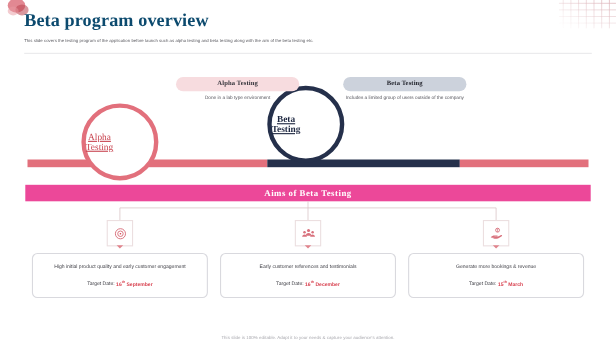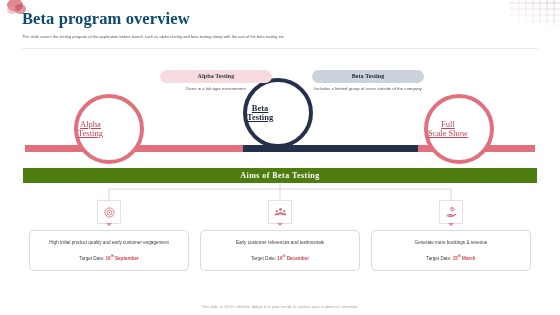--- a/index.html
+++ b/index.html
@@ -143,21 +143,21 @@
     margin-top: 3px;
   }
 
   
   .aims-banner {
     position: absolute;
     left: 23px;
     top: 168px;
     width: 514px;
     height: 15px;
-    background: #4d7c0f;
+    background: #ec4899;
     display: flex;
     align-items: center;
     justify-content: center;
   }
   .aims-title {
     font-family: "Liberation Serif", serif;
     font-size: 8px;
     font-weight: bold;
     color: #ffffff;
     letter-spacing: 0.45px;
@@ -284,26 +284,20 @@
     </span>
   </div>
 
   <div class="ring ring-beta">
     <span>
       <span>Beta</span><br>
       <span>Testing</span>
     </span>
   </div>
 
-  <div class="ring ring-full">
-    <span>
-      <span>Full</span><br>
-      <span>Scale Show</span>
-    </span>
-  </div>
 
   <div class="callout callout-alpha">
     <div class="pill pill-alpha">Alpha Testing</div>
     <div class="callout-desc">Done in a lab type environment</div>
   </div>
 
   <div class="callout callout-beta">
     <div class="pill pill-beta">Beta Testing</div>
     <div class="callout-desc">Includes a limited group of users outside of the company</div>
   </div>

